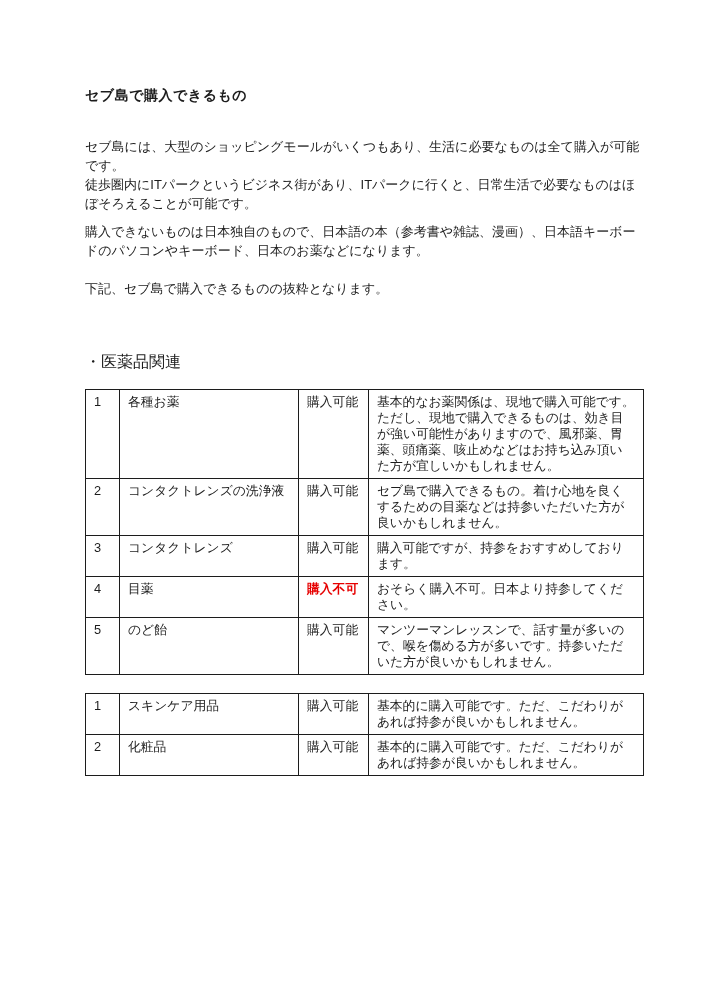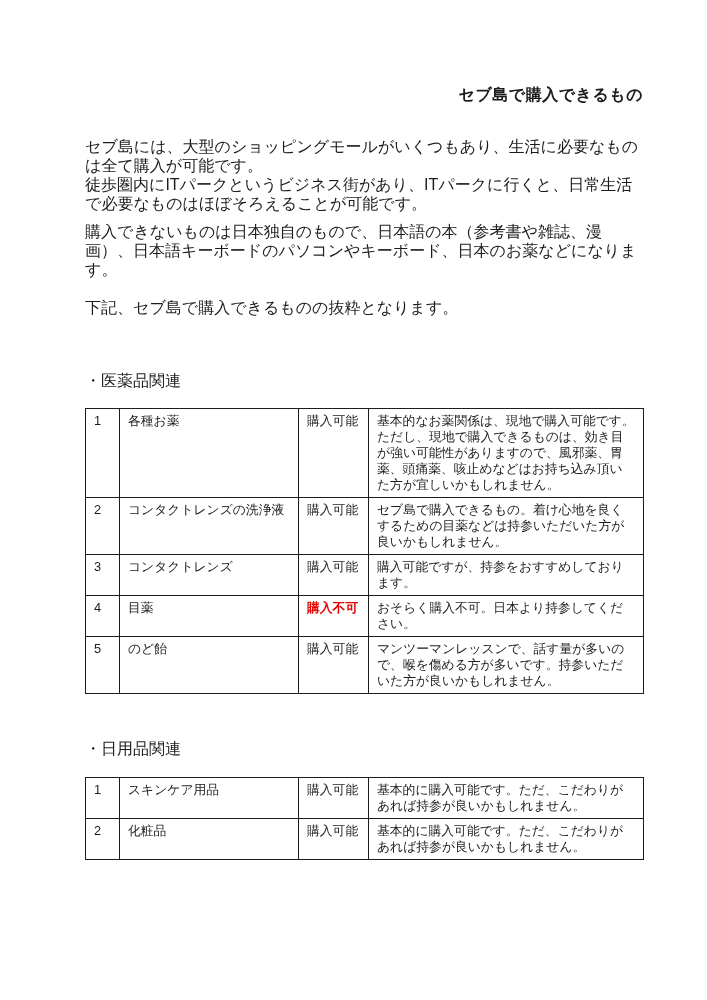--- a/index.html
+++ b/index.html
@@ -13,29 +13,29 @@
     overflow:hidden;
   }
   .doc{
     position:absolute;
     left:85px;
     top:0;
     width:558px;
   }
   .title{
     margin:84px 0 0 0;
-    font-size:16px;
+    font-size:14px;
     line-height:22px;
     font-weight:700;
-    text-align:right;
+    text-align:left;
     letter-spacing:0.5px;
   }
   .para{
     margin:0;
-    font-size:16px;
+    font-size:13px;
     line-height:19px;
     font-weight:400;
   }
   .para .line{display:block;}
   .p1{margin-top:31px;}
   .p2{margin-top:9px;}
   .p3{margin-top:19px;}
   .p4{margin-top:19px;}
   .section-heading{
     font-size:16px;
@@ -126,21 +126,20 @@
         </tr>
         <tr>
           <td class="no">5</td>
           <td class="item">のど飴</td>
           <td class="status" data-status="ok">購入可能</td>
           <td class="desc">マンツーマンレッスンで、話す量が多いので、喉を傷める方が多いです。持参いただいた方が良いかもしれません。</td>
         </tr>
       </tbody>
     </table>
 
-    <p class="section-heading h2">・日用品関連</p>
 
     <table class="items-table t2">
       <colgroup>
           <col class="c-no">
           <col class="c-item">
           <col class="c-status">
           <col class="c-desc">
         </colgroup>
       <tbody>
         <tr>

